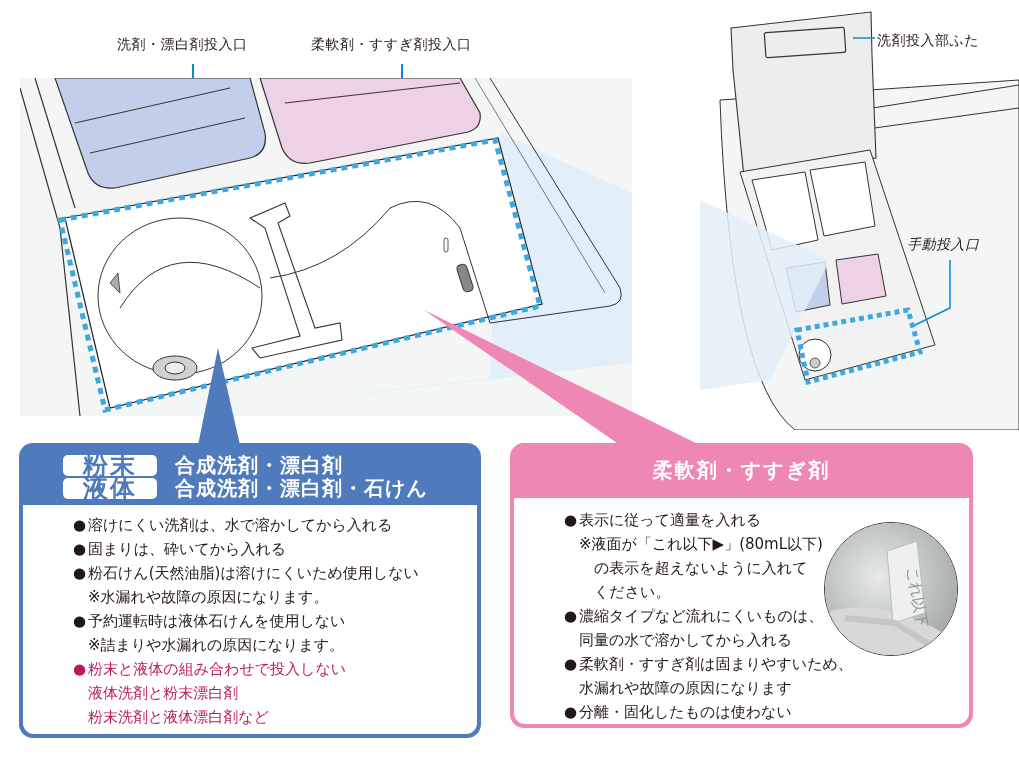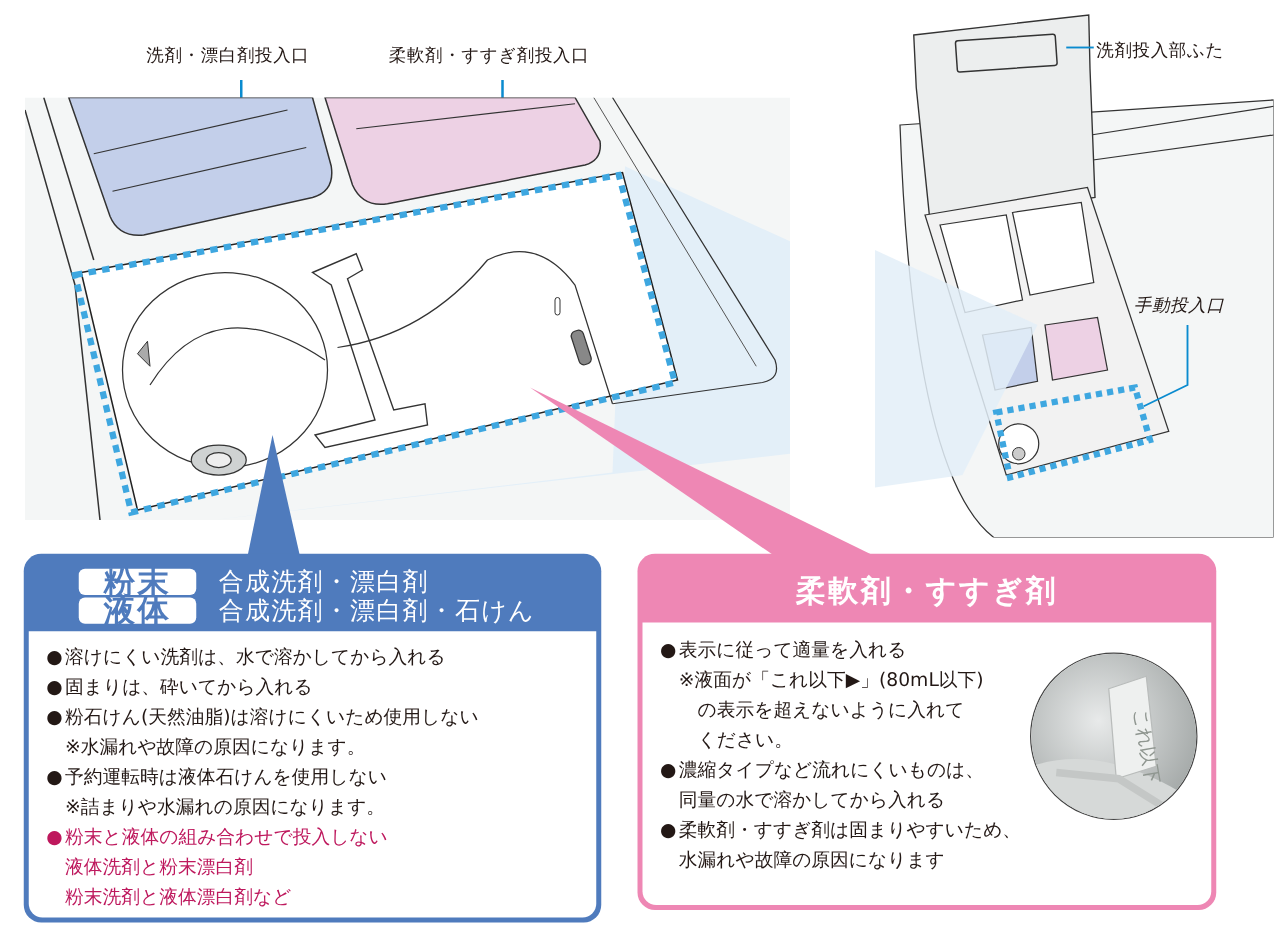--- a/index.html
+++ b/index.html
@@ -17,26 +17,26 @@
   .box { position:absolute; border-radius:14px; box-sizing:border-box; }
   .box-blue { left:19px; top:443px; width:462px; height:295px; background:#4f7bbd; }
   .box-pink { left:510px; top:443px; width:463px; height:285px; background:#ee87b4; }
   .box-inner { position:absolute; background:#fff; box-sizing:border-box; }
   .box-blue .box-inner { left:4px; right:4px; top:62px; bottom:4px; border-radius:0 0 11px 11px; }
   .box-pink .box-inner { left:4px; right:4px; top:55px; bottom:4px; border-radius:0 0 11px 11px; }
 
   .hdr-row { position:absolute; display:flex; align-items:center; white-space:nowrap; }
   .tag { display:inline-block; background:#fff; color:#4f7bbd; font-weight:bold; font-size:25px;
          border-radius:5px; padding:0 20px; line-height:21px; margin-right:18px; letter-spacing:2px; }
-  .hdr-text { color:#fff; font-weight:normal; font-size:20px; letter-spacing:1px; }
+  .hdr-text { color:#fff; font-weight:bold; font-size:20px; letter-spacing:1px; }
   .pink-title { position:absolute; left:0; right:0; top:14px; text-align:center; color:#fff;
-                font-weight:bold; font-size:24px; letter-spacing:2px; }
+                font-weight:bold; font-size:20px; letter-spacing:2px; }
 
   ul.items { list-style:none; margin:0; padding:0; position:absolute; }
-  ul.items li { font-size:15px; line-height:24px; white-space:nowrap; }
+  ul.items li { font-size:15px; line-height:24px; white-space:nowrap;margin-left:36px; }
   .bullet { display:inline-block; width:15px; }
   .note { padding-left:15px; }
   .note2 { padding-left:30px; }
   .red { color:#be185d; }
 
   .closeup { position:absolute; left:824px; top:522px; width:134px; height:134px; border-radius:50%;
              border:1.5px solid #444; overflow:hidden; box-sizing:border-box; }
 </style>
 </head>
 <body>
@@ -146,20 +146,21 @@
   <div class="box-inner">
     <ul class="items" style="left:14px; top:10px;">
       <li><span class="bullet">●</span><span>表示に従って適量を入れる</span></li>
       <li class="note"><span>※液面が「これ以下▶」(80mL以下)</span></li>
       <li class="note2"><span>の表示を超えないように入れて</span></li>
       <li class="note2"><span>ください。</span></li>
       <li><span class="bullet">●</span><span>濃縮タイプなど流れにくいものは、</span></li>
       <li class="note"><span>同量の水で溶かしてから入れる</span></li>
       <li><span class="bullet">●</span><span>柔軟剤・すすぎ剤は固まりやすいため、</span></li>
       <li class="note"><span>水漏れや故障の原因になります</span></li>
+      <li><span class="bullet">●</span><span>分離・固化したものは使わない</span></li>
     </ul>
   </div>
 </div>
 
 <div class="closeup">
   <svg width="134" height="134" viewBox="0 0 134 134">
     <defs>
       <radialGradient id="g1" cx="40%" cy="40%" r="70%">
         <stop offset="0" stop-color="#e8eaea"></stop>
         <stop offset="1" stop-color="#9ea3a2"></stop>

